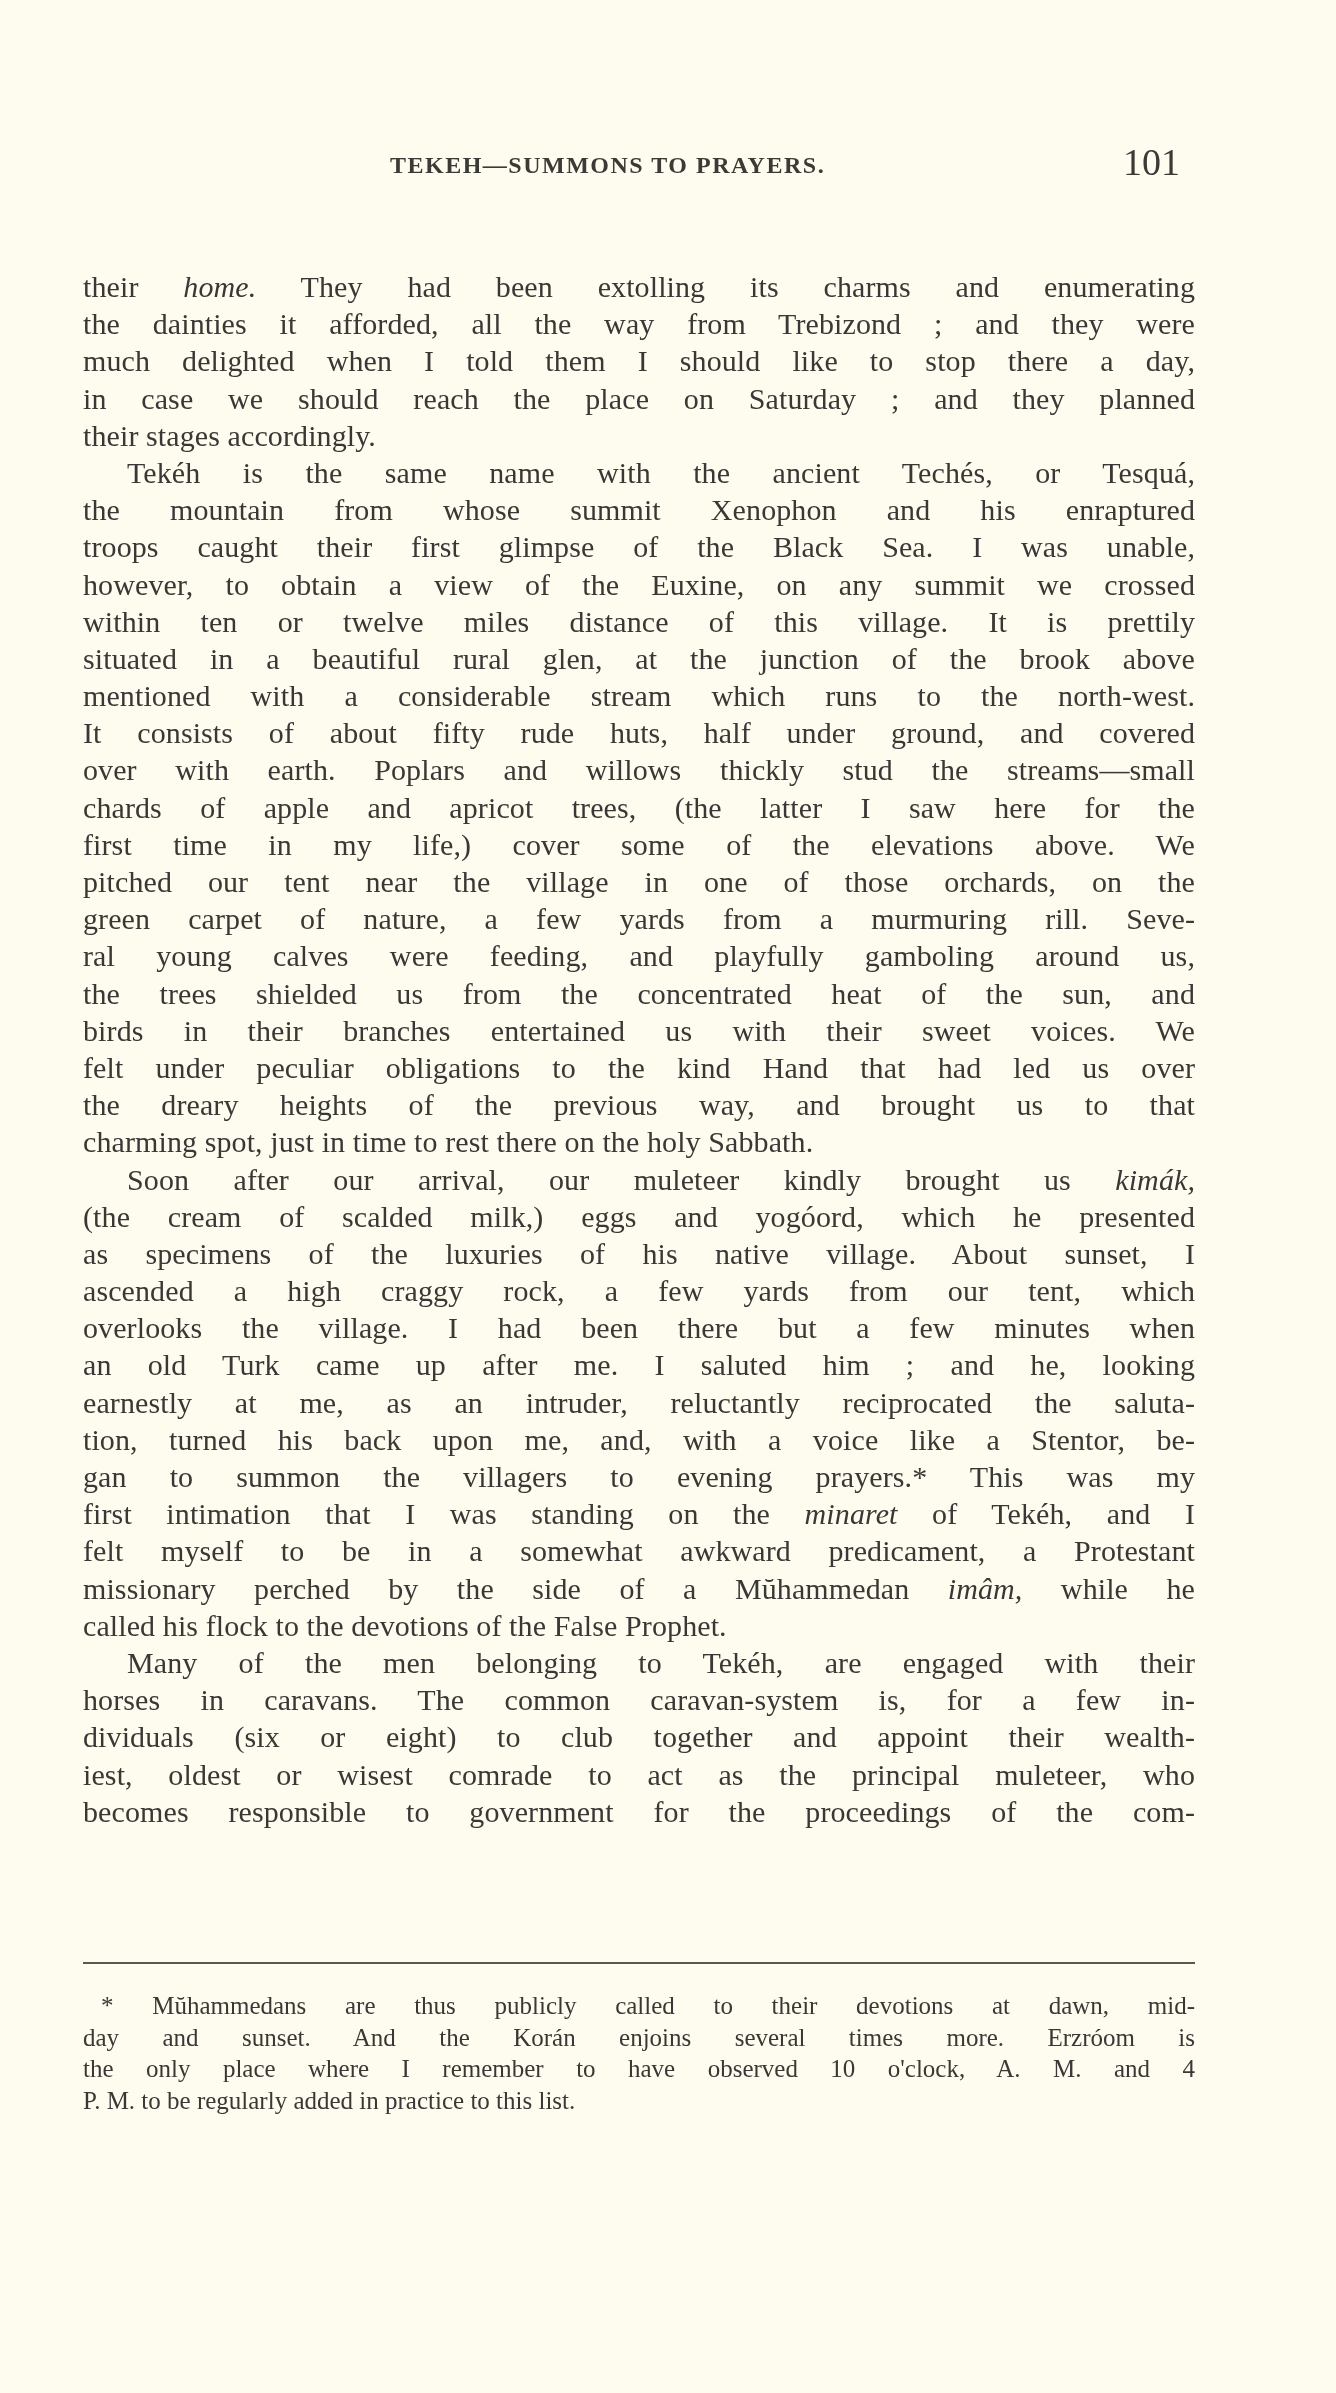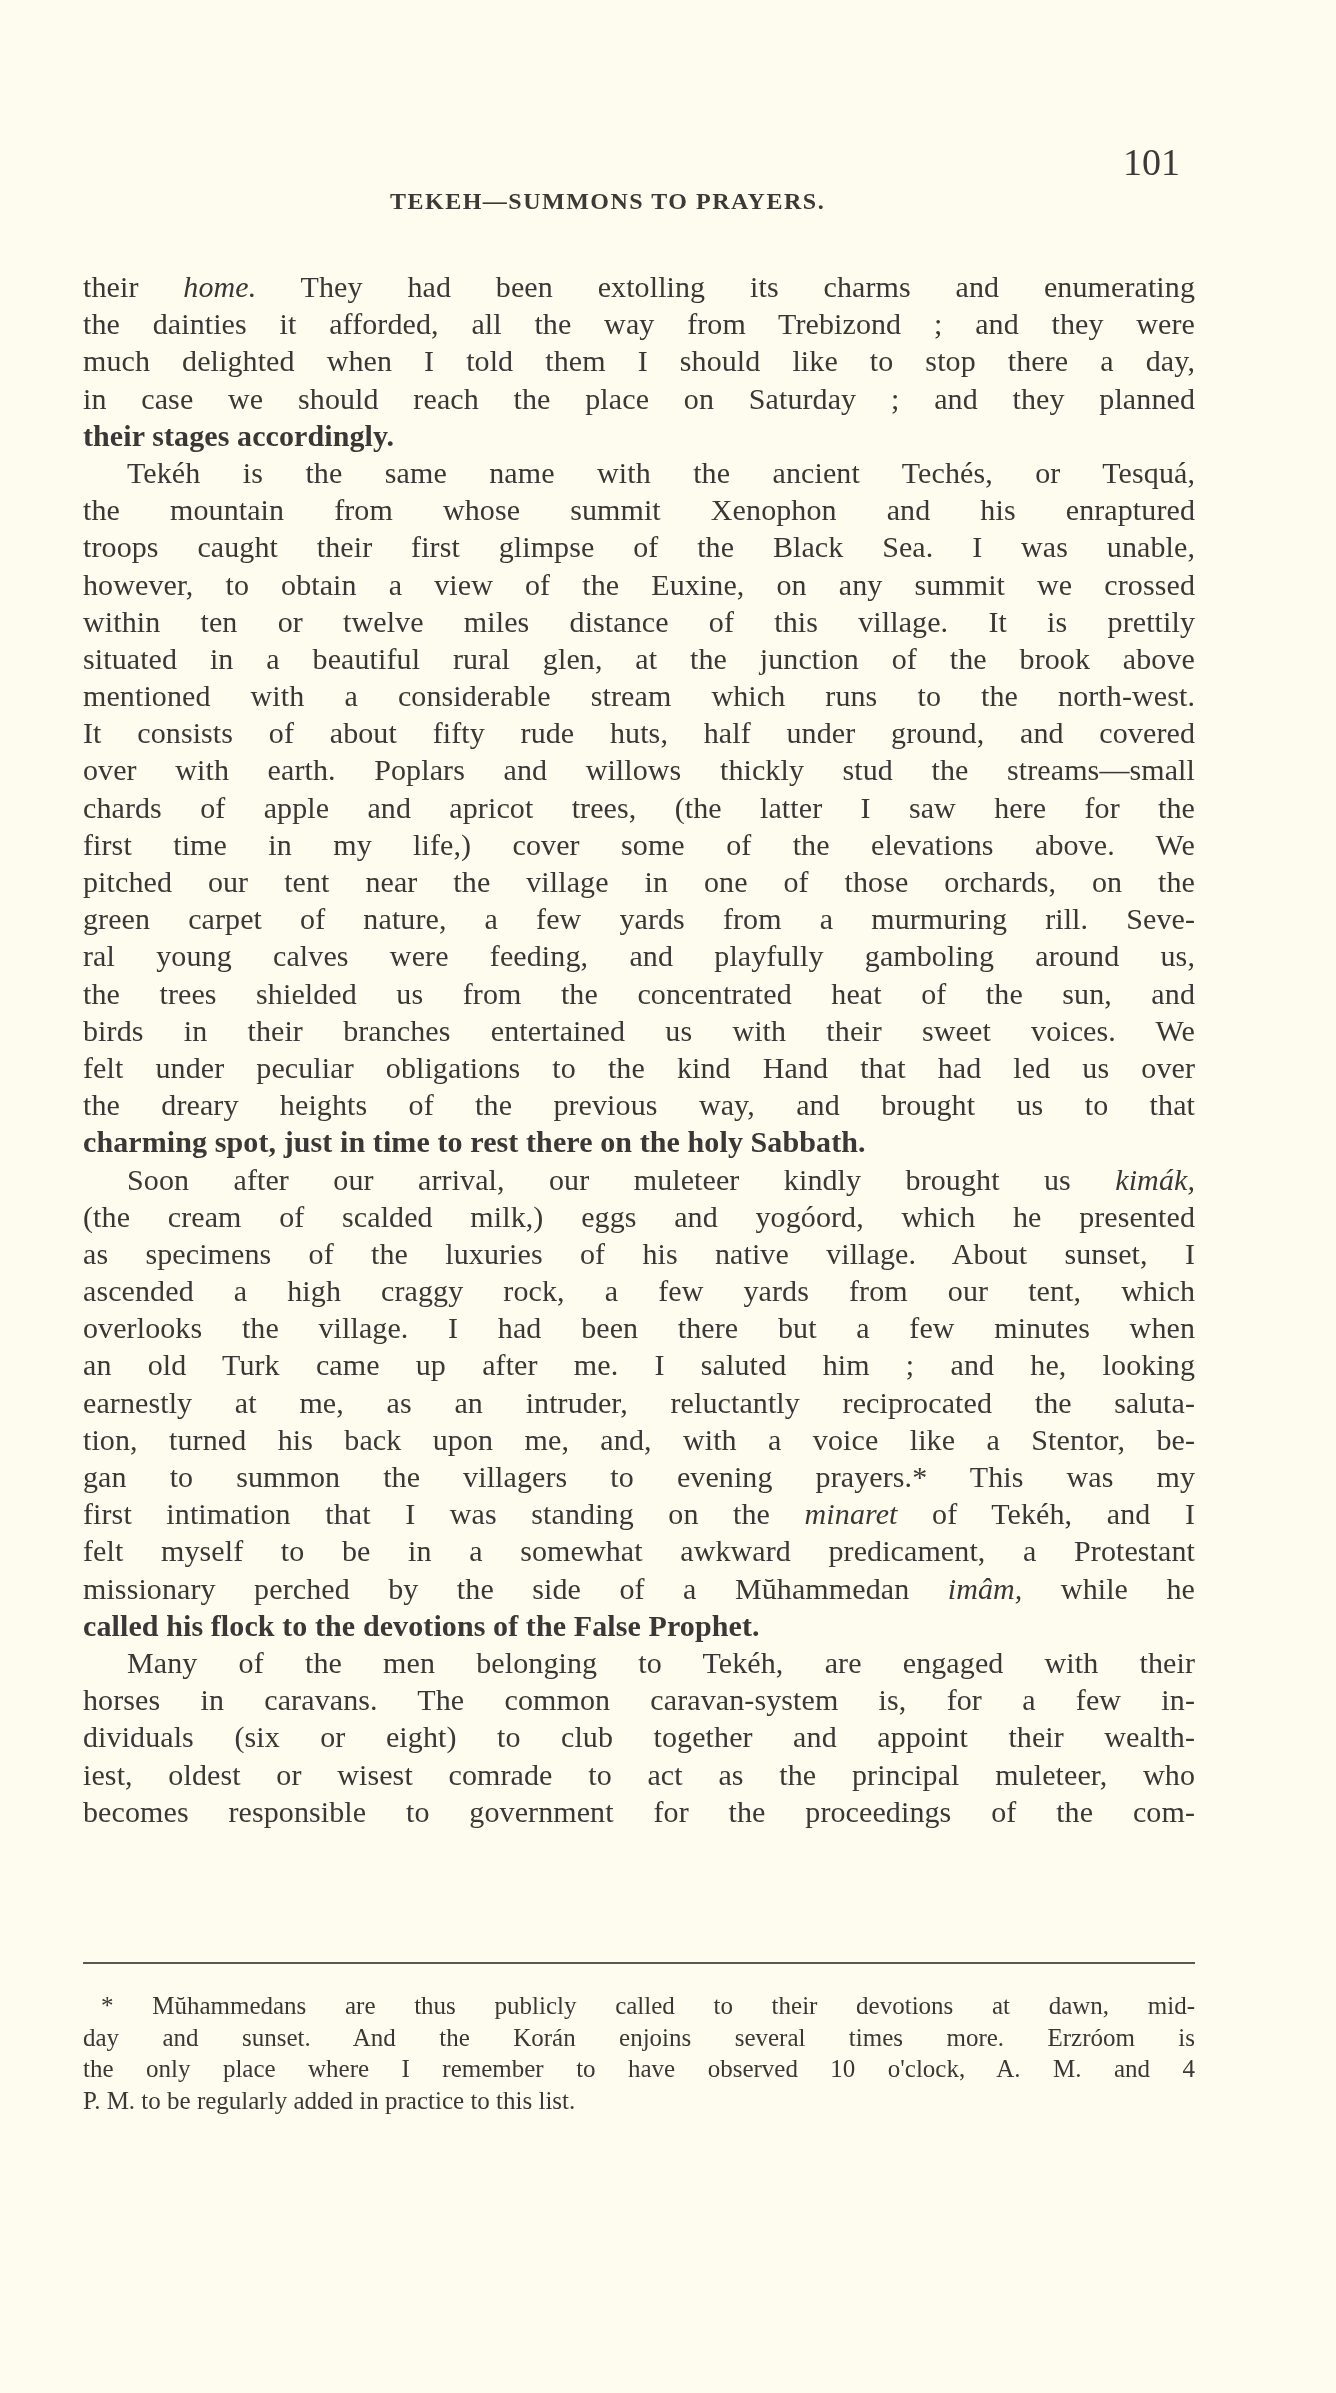--- a/index.html
+++ b/index.html
@@ -13,40 +13,39 @@
     color: #3a3836;
   }
   .page { position: absolute; left: 83px; top: 0; width: 1112px; }
   .running-head {
     position: absolute; top: 140px; left: 0; width: 1112px; height: 50px;
   }
   .head-title {
     position: absolute; left: 307px; top: 12px;
     font-size: 24px; font-weight: bold; letter-spacing: 1.5px;
     color: #3c3a37;
-    margin-top: 36px;
   }
   .head-page {
     position: absolute; left: 1040px; top: 0px;
     font-size: 38px; color: #3c3a37; text-align: right;
   }
   .body-text {
     position: absolute; top: 222px; left: 0; width: 1112px; margin-top: 46px;
   }
   .line {
     display: block;
     height: 37.2px;
     line-height: 37.2px;
     font-size: 30px;
     white-space: nowrap;
     text-align: justify;
     text-align-last: justify;
     letter-spacing: 0.1px;
   }
-  .line.last { text-align-last: left; font-weight: bold; }
+  .line.last { text-align-last: left; }
   .line.indent { padding-left: 44px; }
   .rule {
     position: absolute; top: 1962px; left: 0; width: 1112px; height: 0;
     border-top: 2px solid #5a5854;
   }
   .footnote {
     position: absolute; top: 1990px; left: 0; width: 1112px;
   }
   .fline {
     display: block;

